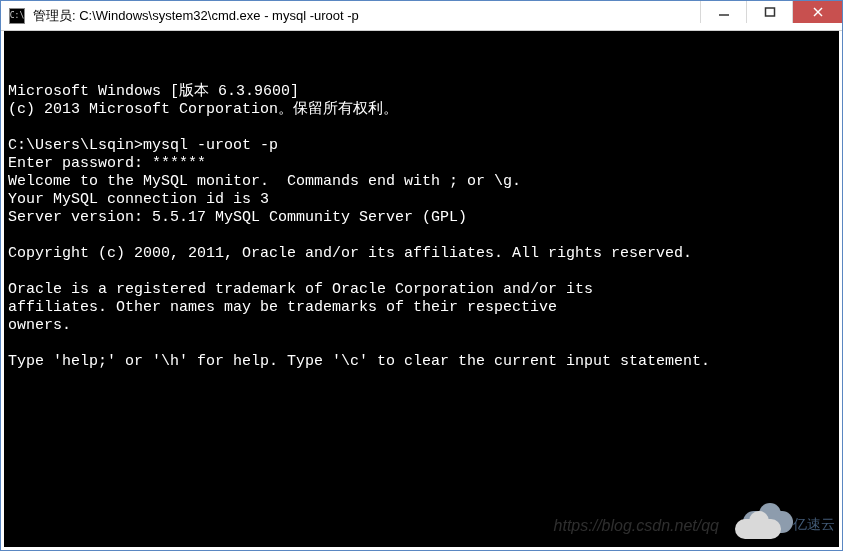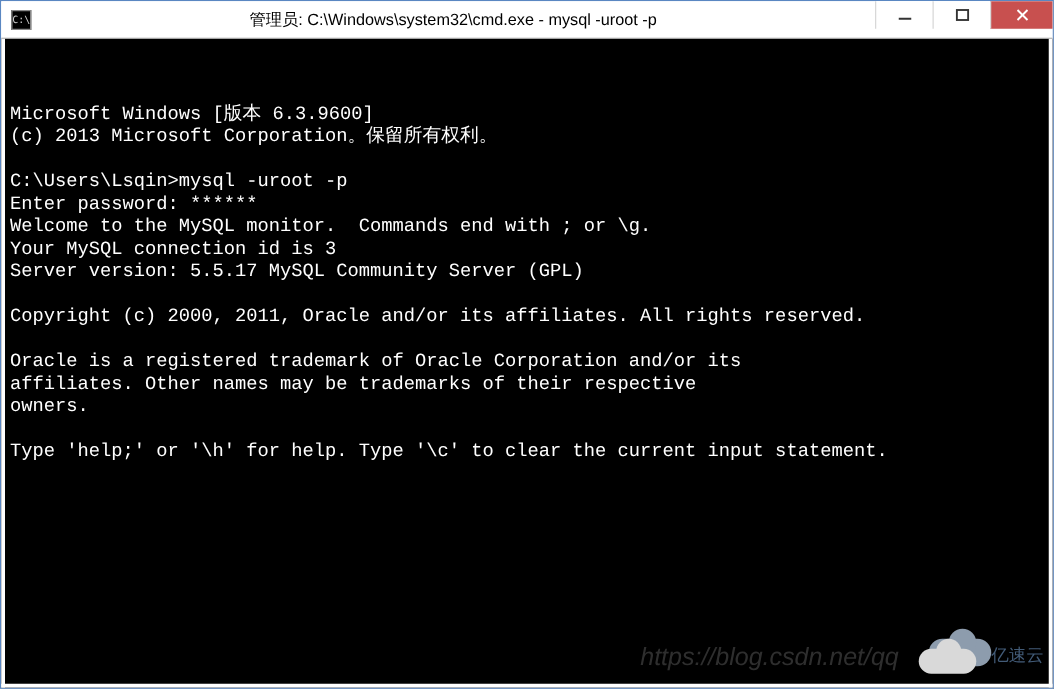--- a/index.html
+++ b/index.html
@@ -35,21 +35,20 @@
       border: 1px solid #888;
       display: flex;
       align-items: center;
       justify-content: center;
       font-size: 8px;
       color: #ccc;
       font-family: monospace;
     }
     .titlebar-title {
       flex: 1;
-      text-align: center;
       font-size: 13px;
       color: #000;
       white-space: nowrap;
       overflow: hidden;
       padding: 0 8px;
     }
     .window-controls {
       display: flex;
       height: 100%;
     }
@@ -95,21 +94,21 @@
       background: #c0c0c0;
       vertical-align: -3px;
       margin-left: 2px;
     }
     .watermark-text {
       position: absolute;
       right: 120px;
       bottom: 12px;
       color: #555;
       font-family: Arial, sans-serif;
-      font-size: 20px;
+      font-size: 16px;
       font-style: italic;
       opacity: 0.55;
     }
     .watermark-logo {
       position: absolute;
       right: 8px;
       bottom: 6px;
       width: 96px;
       height: 34px;
       display: flex;

